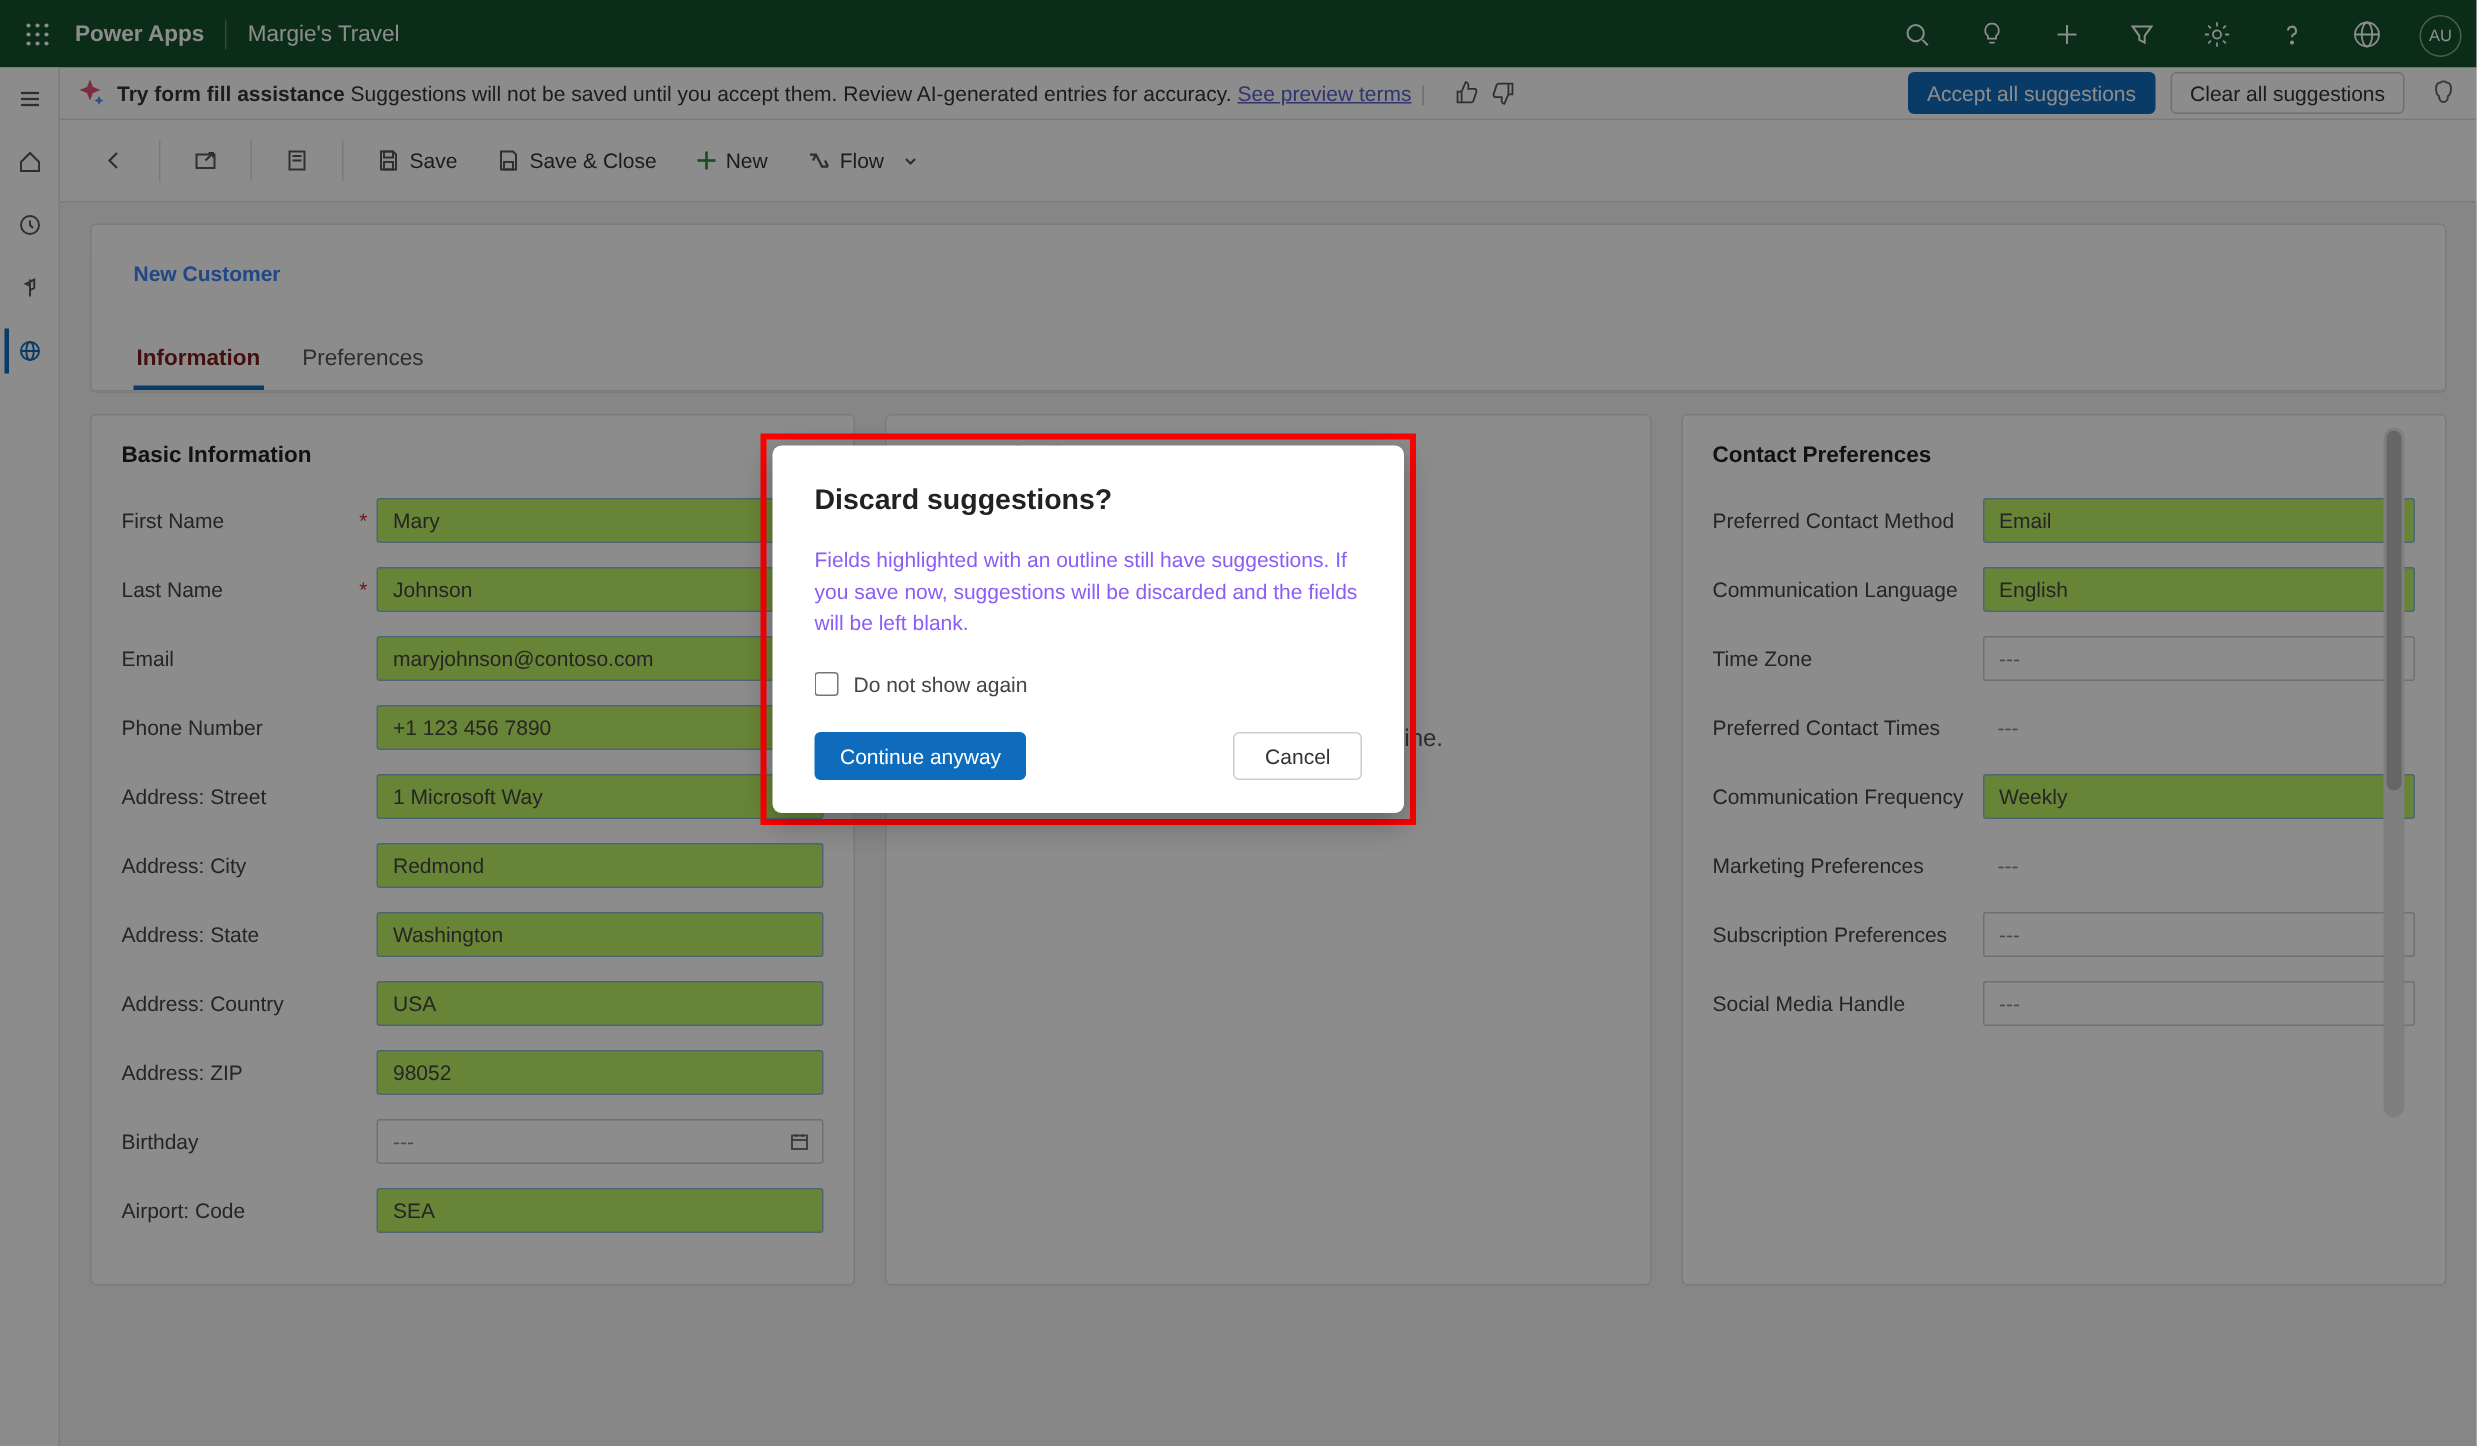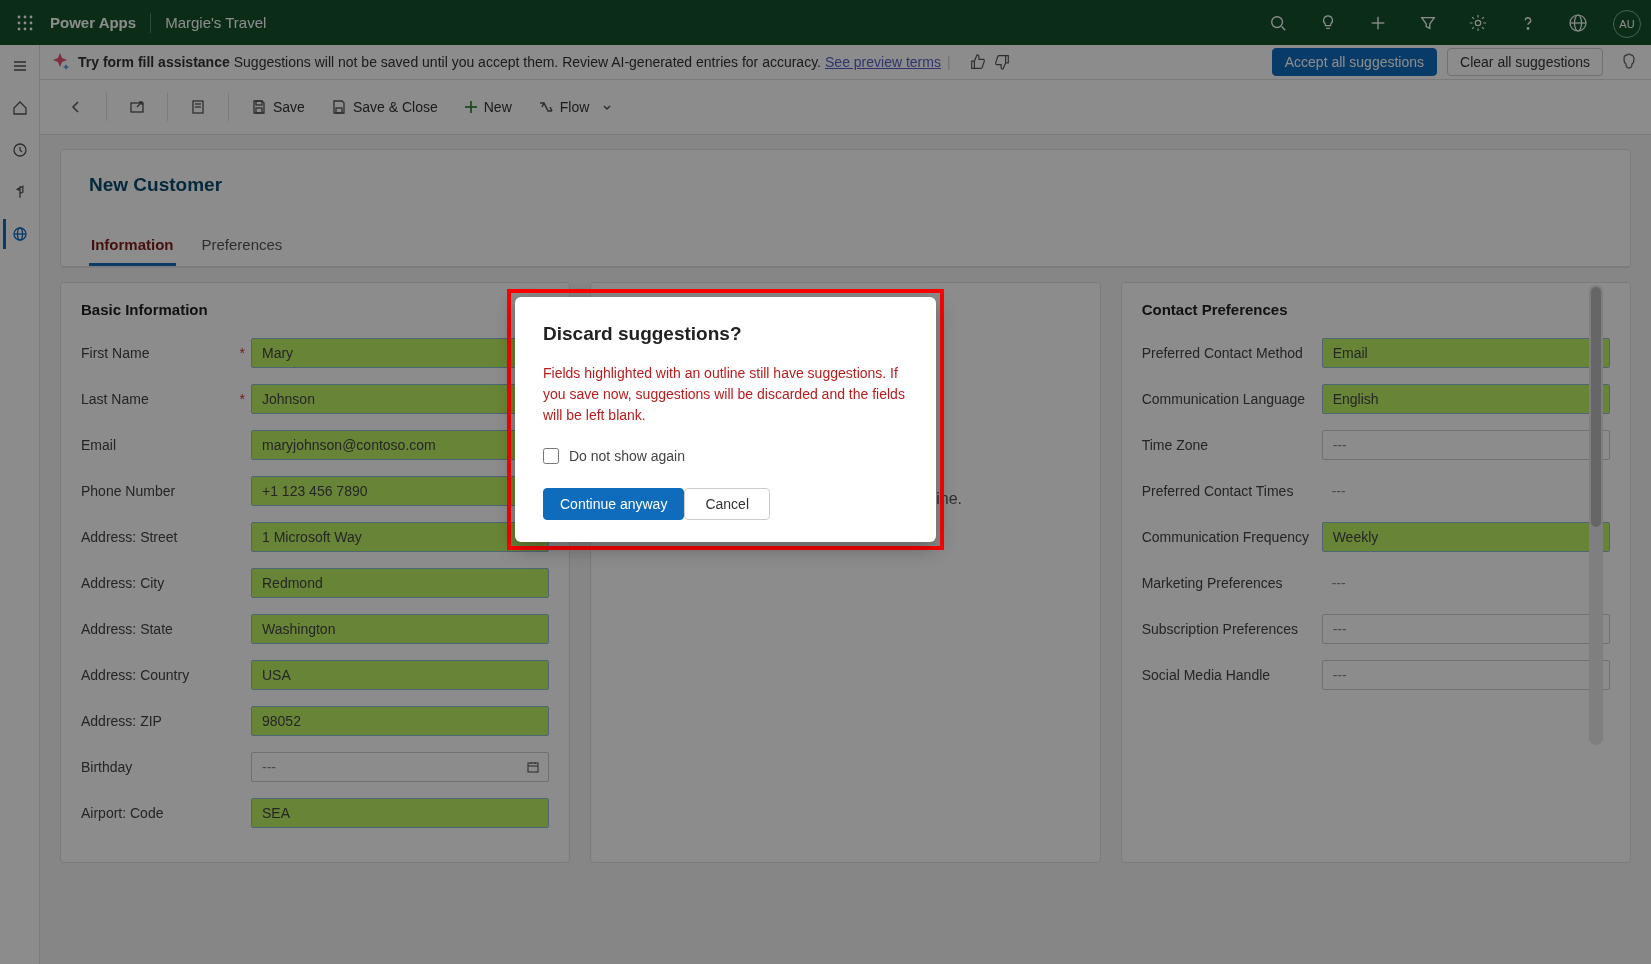--- a/index.html
+++ b/index.html
@@ -35,21 +35,21 @@
 .main { position: absolute; left: 40px; right: 0; top: 80px; bottom: 0; display: flex; flex-direction: column; }
 
 
 .cmdbar { height: 55px; background: #fff; border-bottom: 1px solid #e0e0e0; display: flex; align-items: center; padding: 0 20px; gap: 10px; font-size: 14px; color: #333; }
 .cmd-item { display: flex; align-items: center; gap: 6px; padding: 4px 8px; cursor: pointer; }
 .cmd-sep { width: 1px; height: 28px; background: #e0e0e0; margin: 0 4px; }
 
 
 .content { flex: 1; padding: 14px 20px; overflow: auto; }
 .card { background: #fff; border: 1px solid #e0e0e0; border-radius: 4px; padding: 24px 28px 0; margin-bottom: 14px; }
-.page-title { font-size: 19px; font-weight: 600; color: #0c4a6e; margin-bottom: 30px; }
+.page-title { font-size: 14px; font-weight: 600; color: #3b82f6; margin-bottom: 30px; }
 .tabs { display: flex; gap: 24px; border-bottom: 1px solid #e0e0e0; margin-left: -28px; margin-right: -28px; padding-left: 28px; }
 .tab { padding: 10px 2px; font-size: 15px; color: #555; cursor: pointer; }
 .tab.active { font-weight: 600; color: #7f1d1d; border-bottom: 3px solid #0f6cbd; }
 
 .columns { display: flex; gap: 20px; }
 .col { flex: 1; background: #fff; border: 1px solid #e0e0e0; border-radius: 4px; padding: 18px 20px; min-height: 560px; }
 .section-title { font-size: 15px; font-weight: 700; color: #222; margin-bottom: 20px; }
 .field-row { display: flex; align-items: center; margin-bottom: 16px; }
 .field-label { width: 170px; font-size: 14px; color: #444; position: relative; }
 .required { color: #d13438; margin-left: 2px; }
@@ -61,24 +61,24 @@
 .chev { position: absolute; right: 8px; top: 50%; transform: translateY(-50%); color: #666; pointer-events: none; }
 
 .commscard .placeholder { text-align: center; padding: 120px 20px 40px; color: #555; }
 .placeholder h3 { font-size: 17px; font-weight: 600; margin-bottom: 12px; color:#333;}
 
 
 .overlay { position: absolute; inset: 0; background: rgba(0,0,0,0.45); z-index: 10; }
 .dialog-highlight { position: absolute; left: 507px; top: 289px; width: 437px; border: 4px solid #ff0000; z-index: 20; padding:4px; }
 .dialog { background: #fff; border-radius: 6px; padding: 26px 28px 22px; box-shadow: 0 6px 20px rgba(0,0,0,0.3); }
 .dialog h2 { font-size: 19px; font-weight: 600; color: #222; margin-bottom: 18px; }
-.dialog p { font-size: 14px; color: #b91c1c; line-height: 1.5; margin-bottom: 22px; }
+.dialog p { font-size: 14px; color: #8b5cf6; line-height: 1.5; margin-bottom: 22px; }
 .dialog-check { display: flex; align-items: center; gap: 10px; font-size: 14px; color: #444; margin-bottom: 24px; }
 .dialog-check input { width: 16px; height: 16px; }
-.dialog-actions { display: flex; justify-content: flex-start; gap: 0; }
+.dialog-actions { display: flex; justify-content: space-between; gap: 0; }
 .dialog-actions .btn-primary { padding: 7px 16px; }
 .dialog-actions .btn-secondary { padding: 7px 20px; }
 
 
 .scrollbar { position: absolute; right: 48px; top: 285px; width: 14px; height: 460px; background: #e8e8e8; border-radius: 7px; }
 .scrollthumb { position: absolute; left: 2px; top: 2px; width: 10px; height: 240px; background: #bbb; border-radius: 5px; }
 
 svg { display: block; }
 </style>
 </head>

